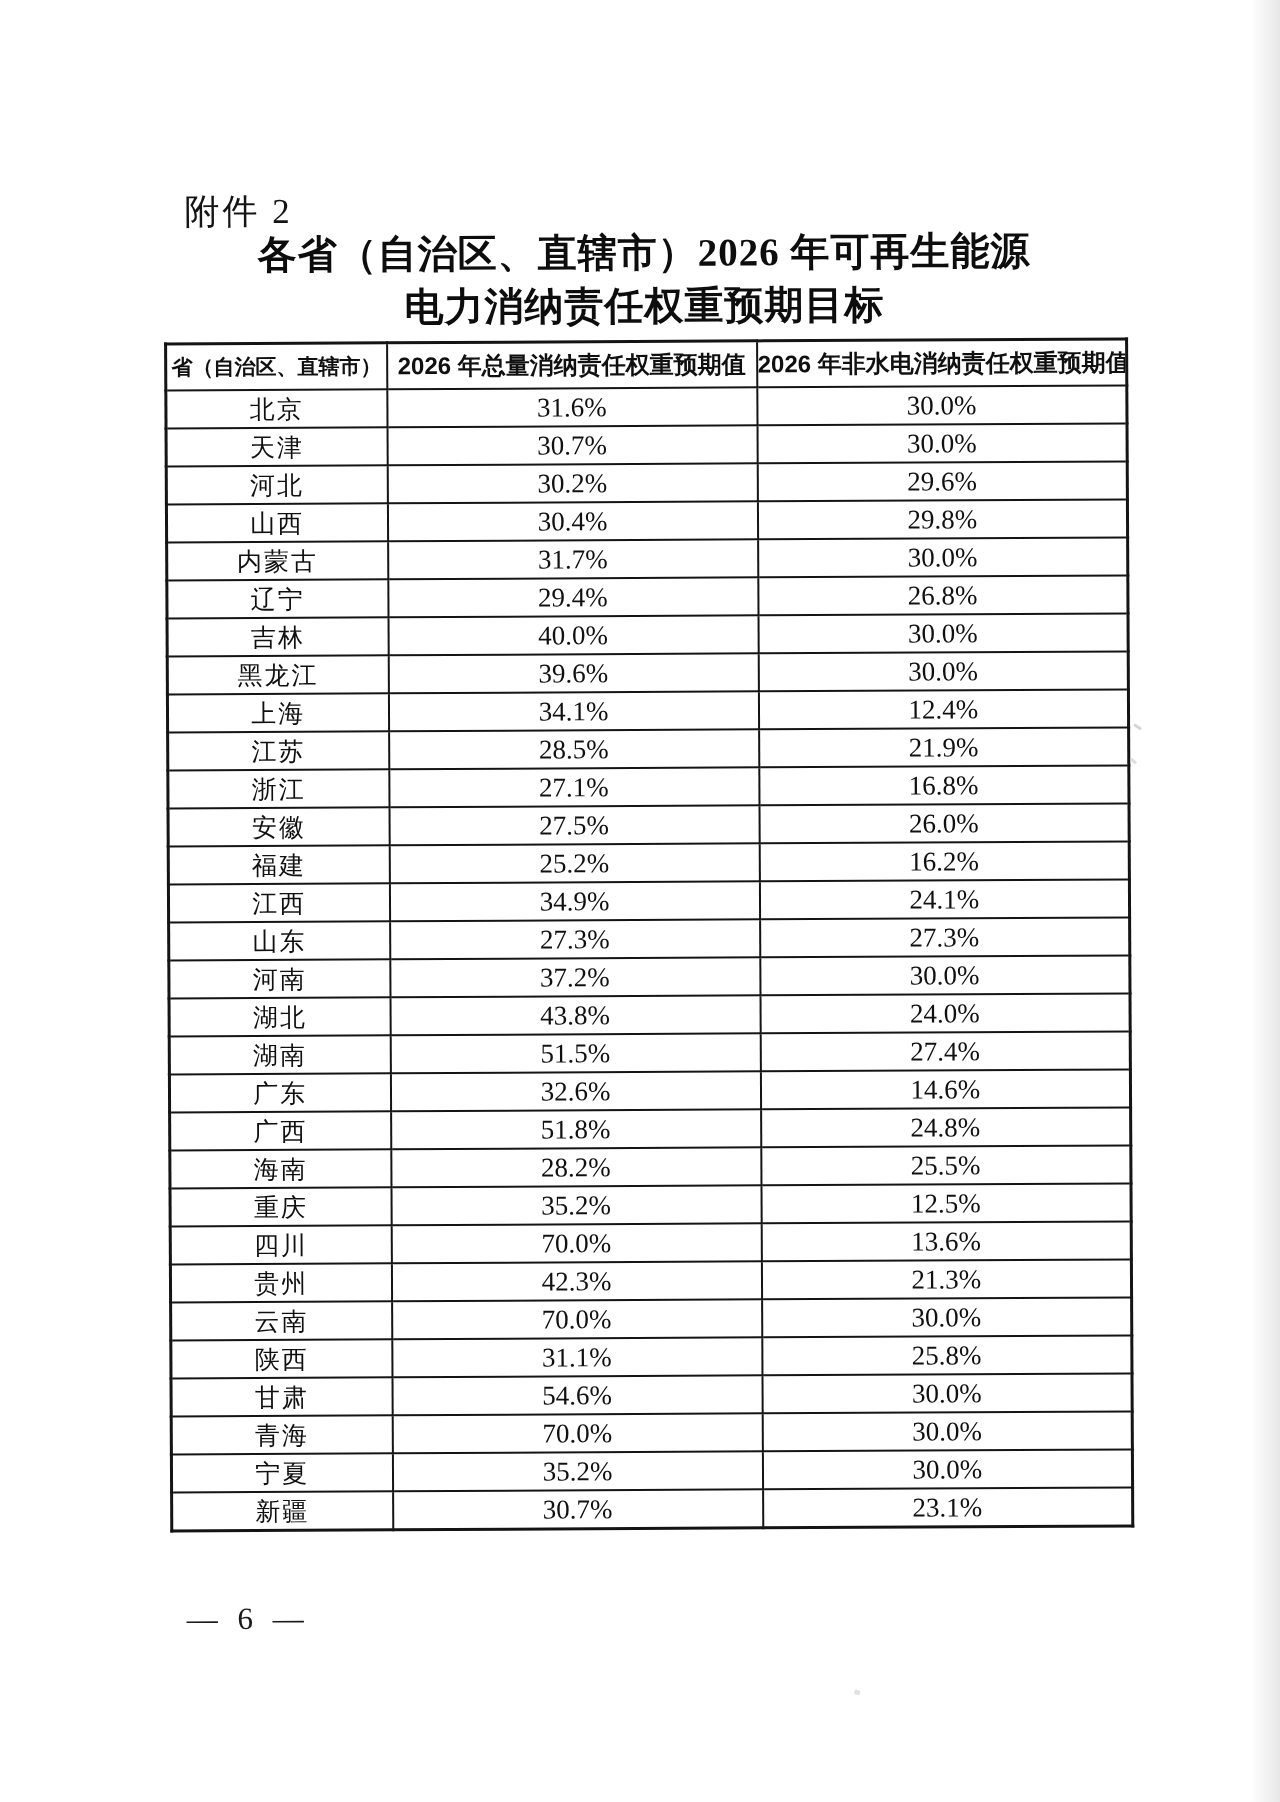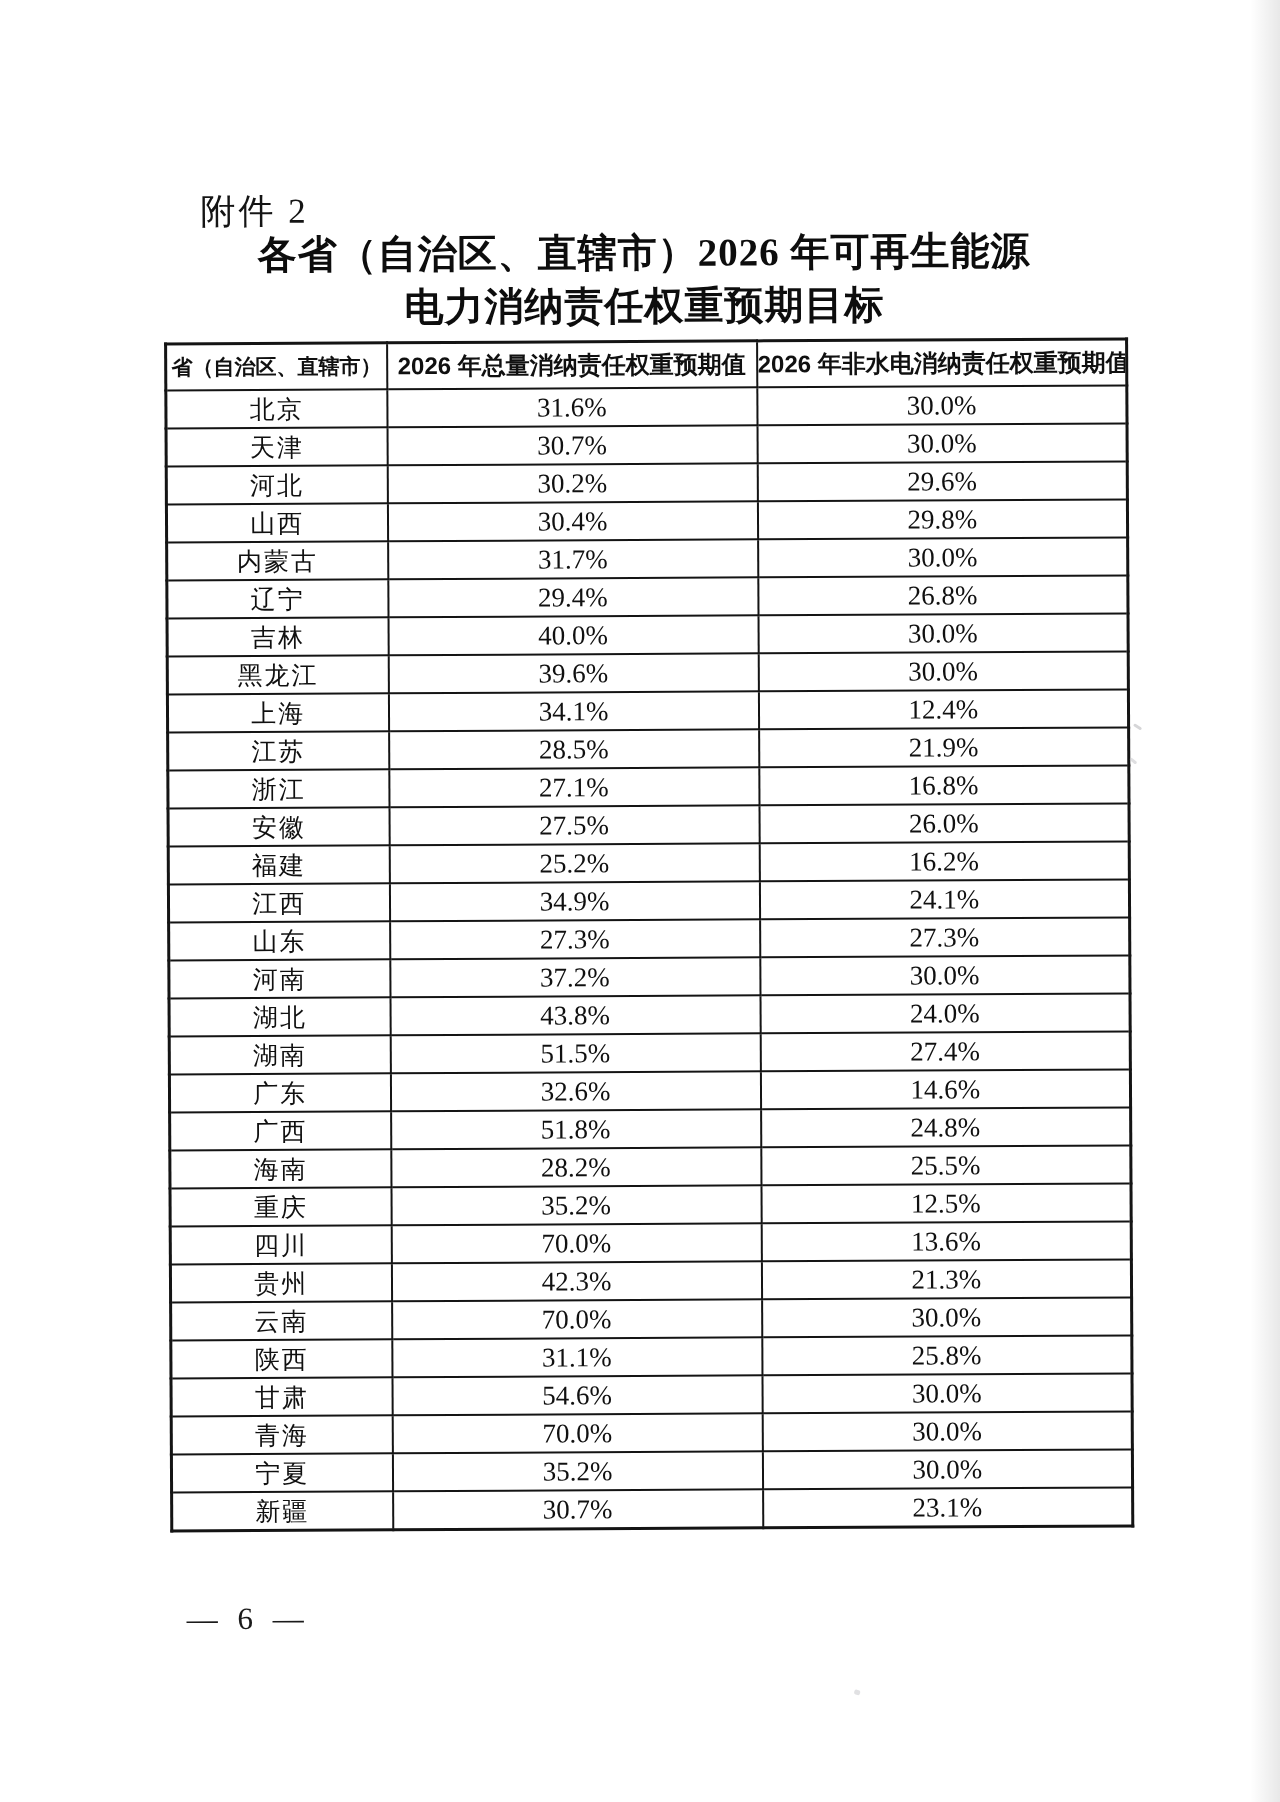--- a/index.html
+++ b/index.html
@@ -13,21 +13,20 @@
   }
   .page {
     position:absolute; inset:0;
     transform:rotate(-0.3deg);
     transform-origin:640px 900px;
   }
   .attachment {
     position:absolute; left:188px; top:186px;
     font-size:35px; letter-spacing:3px;
     color:#141414;
-    margin-left:16px;
   }
   .doc-title {
     position:absolute; left:167px; top:226px; width:961px;
     text-align:center;
     font-weight:bold;
     font-size:39px;
     line-height:53px;
     color:#0d0d0d;
     letter-spacing:1px;
     white-space:nowrap;

